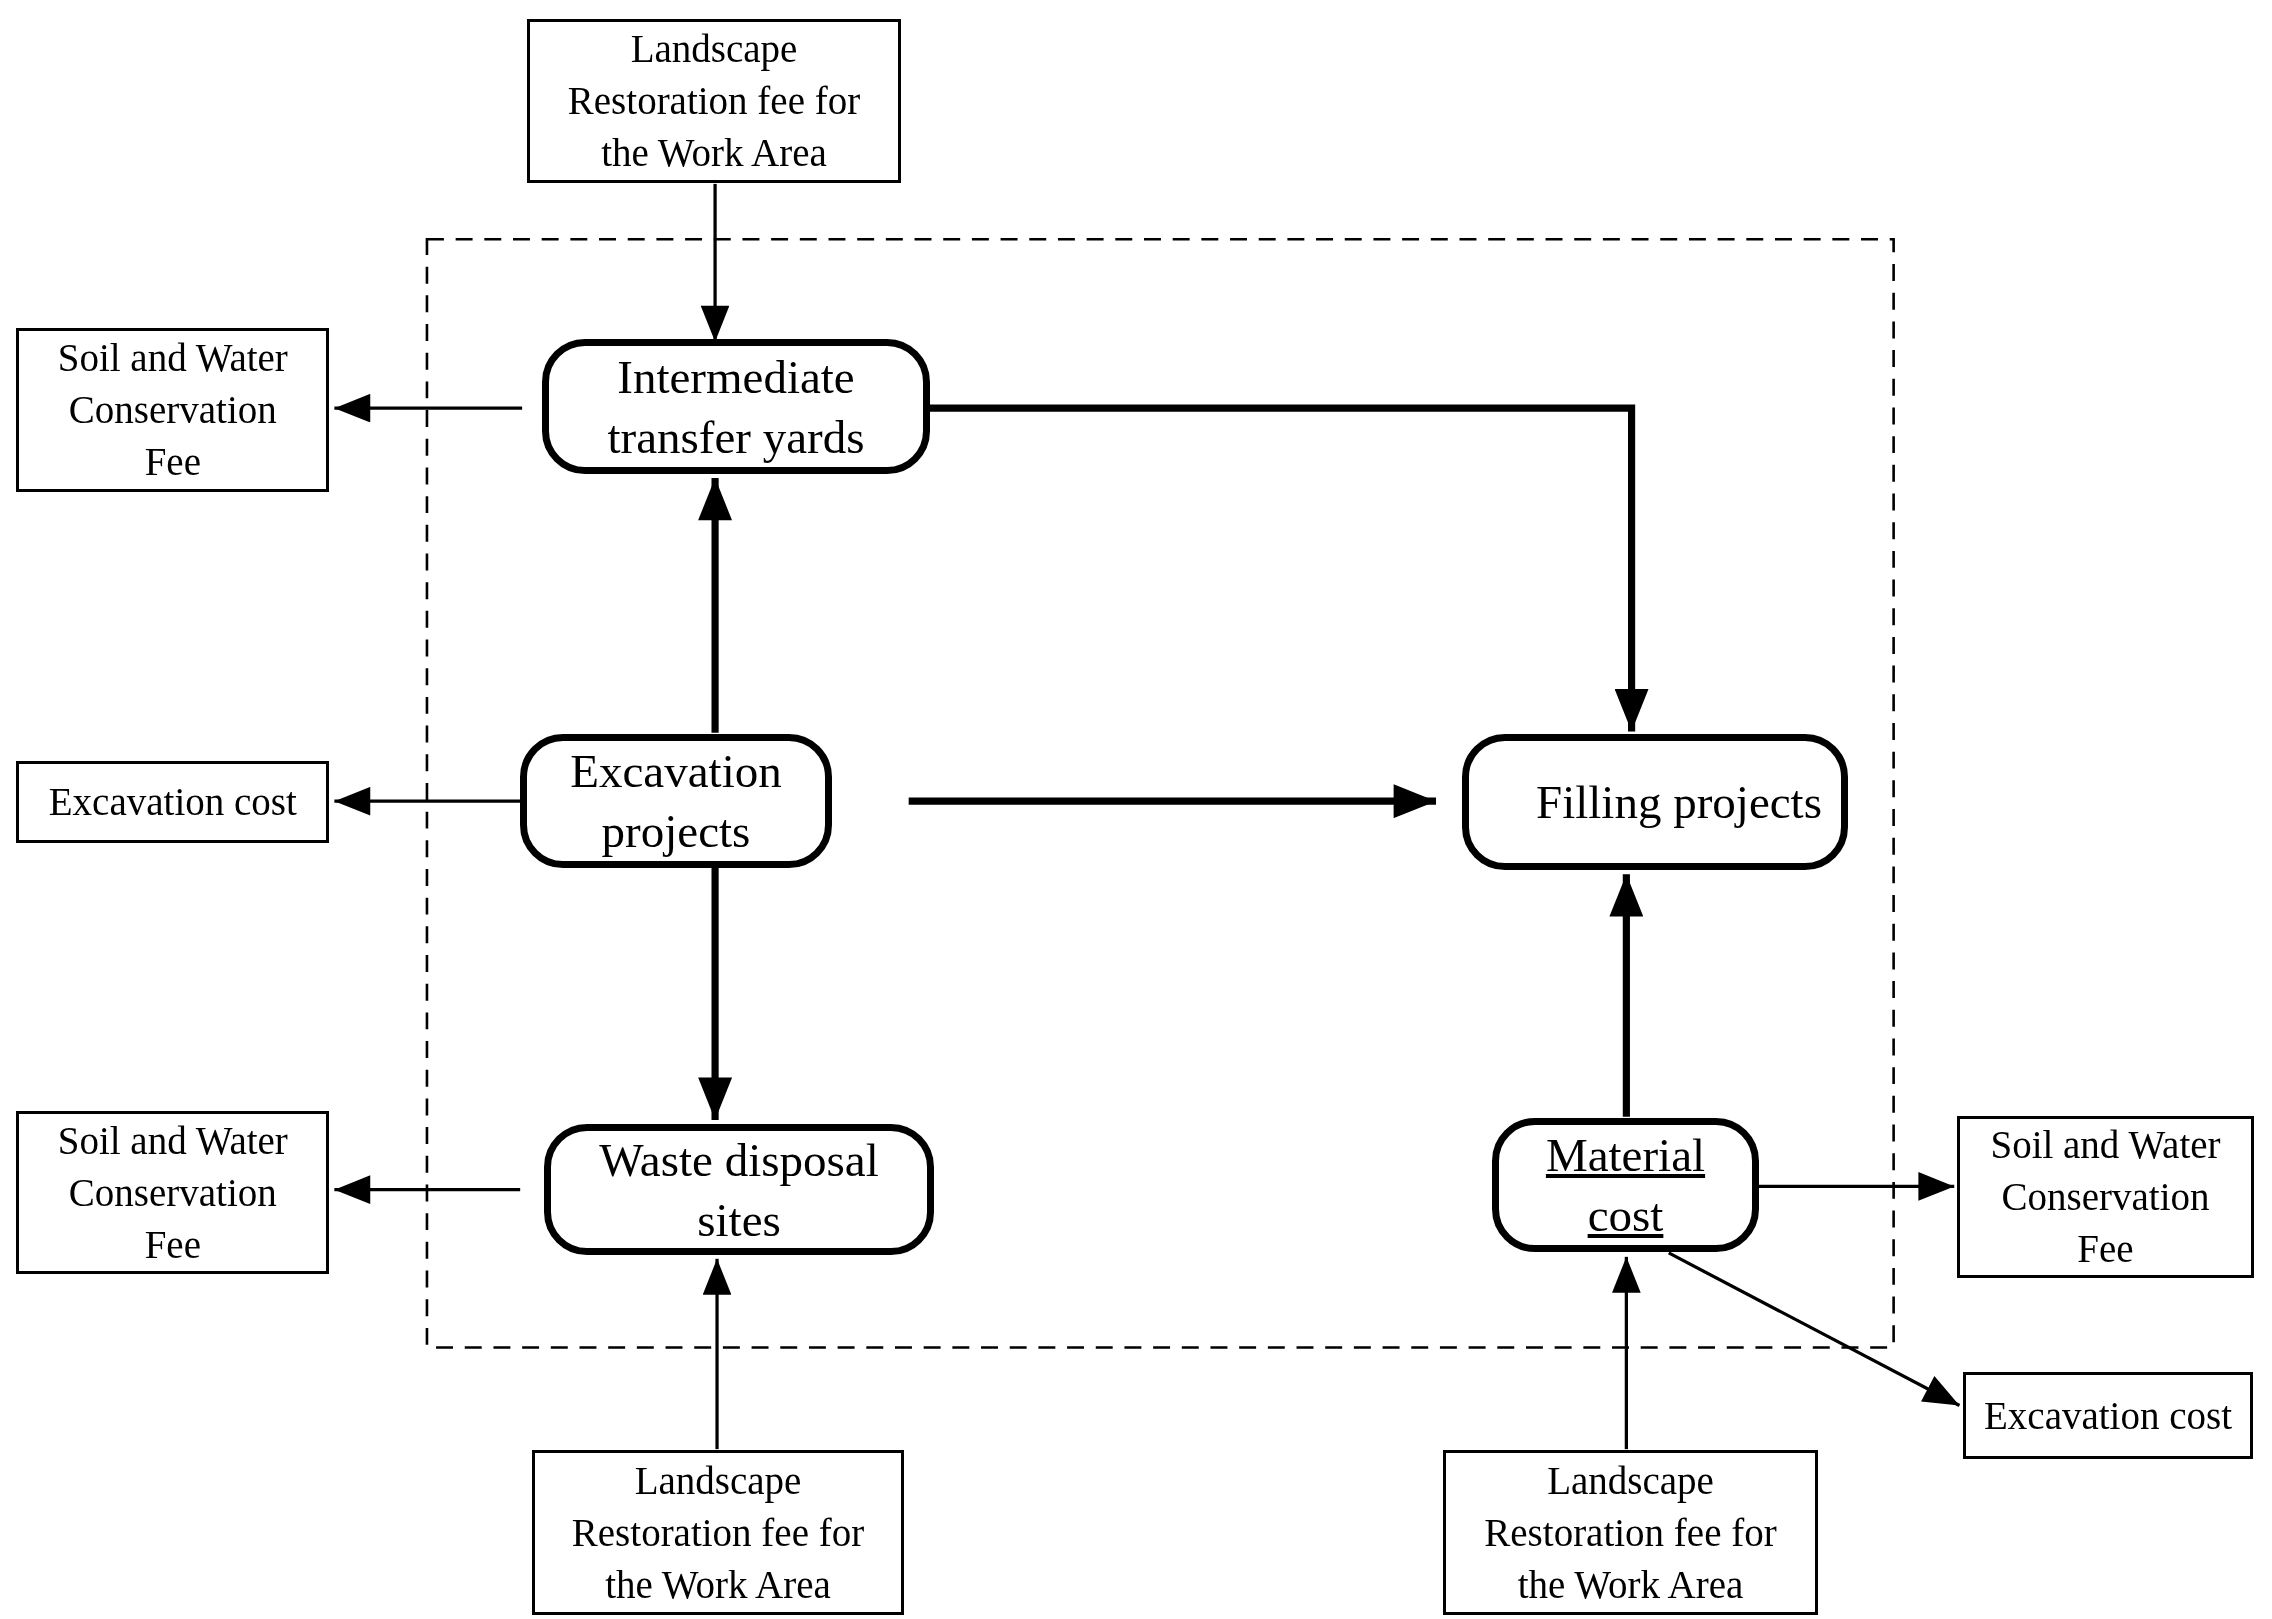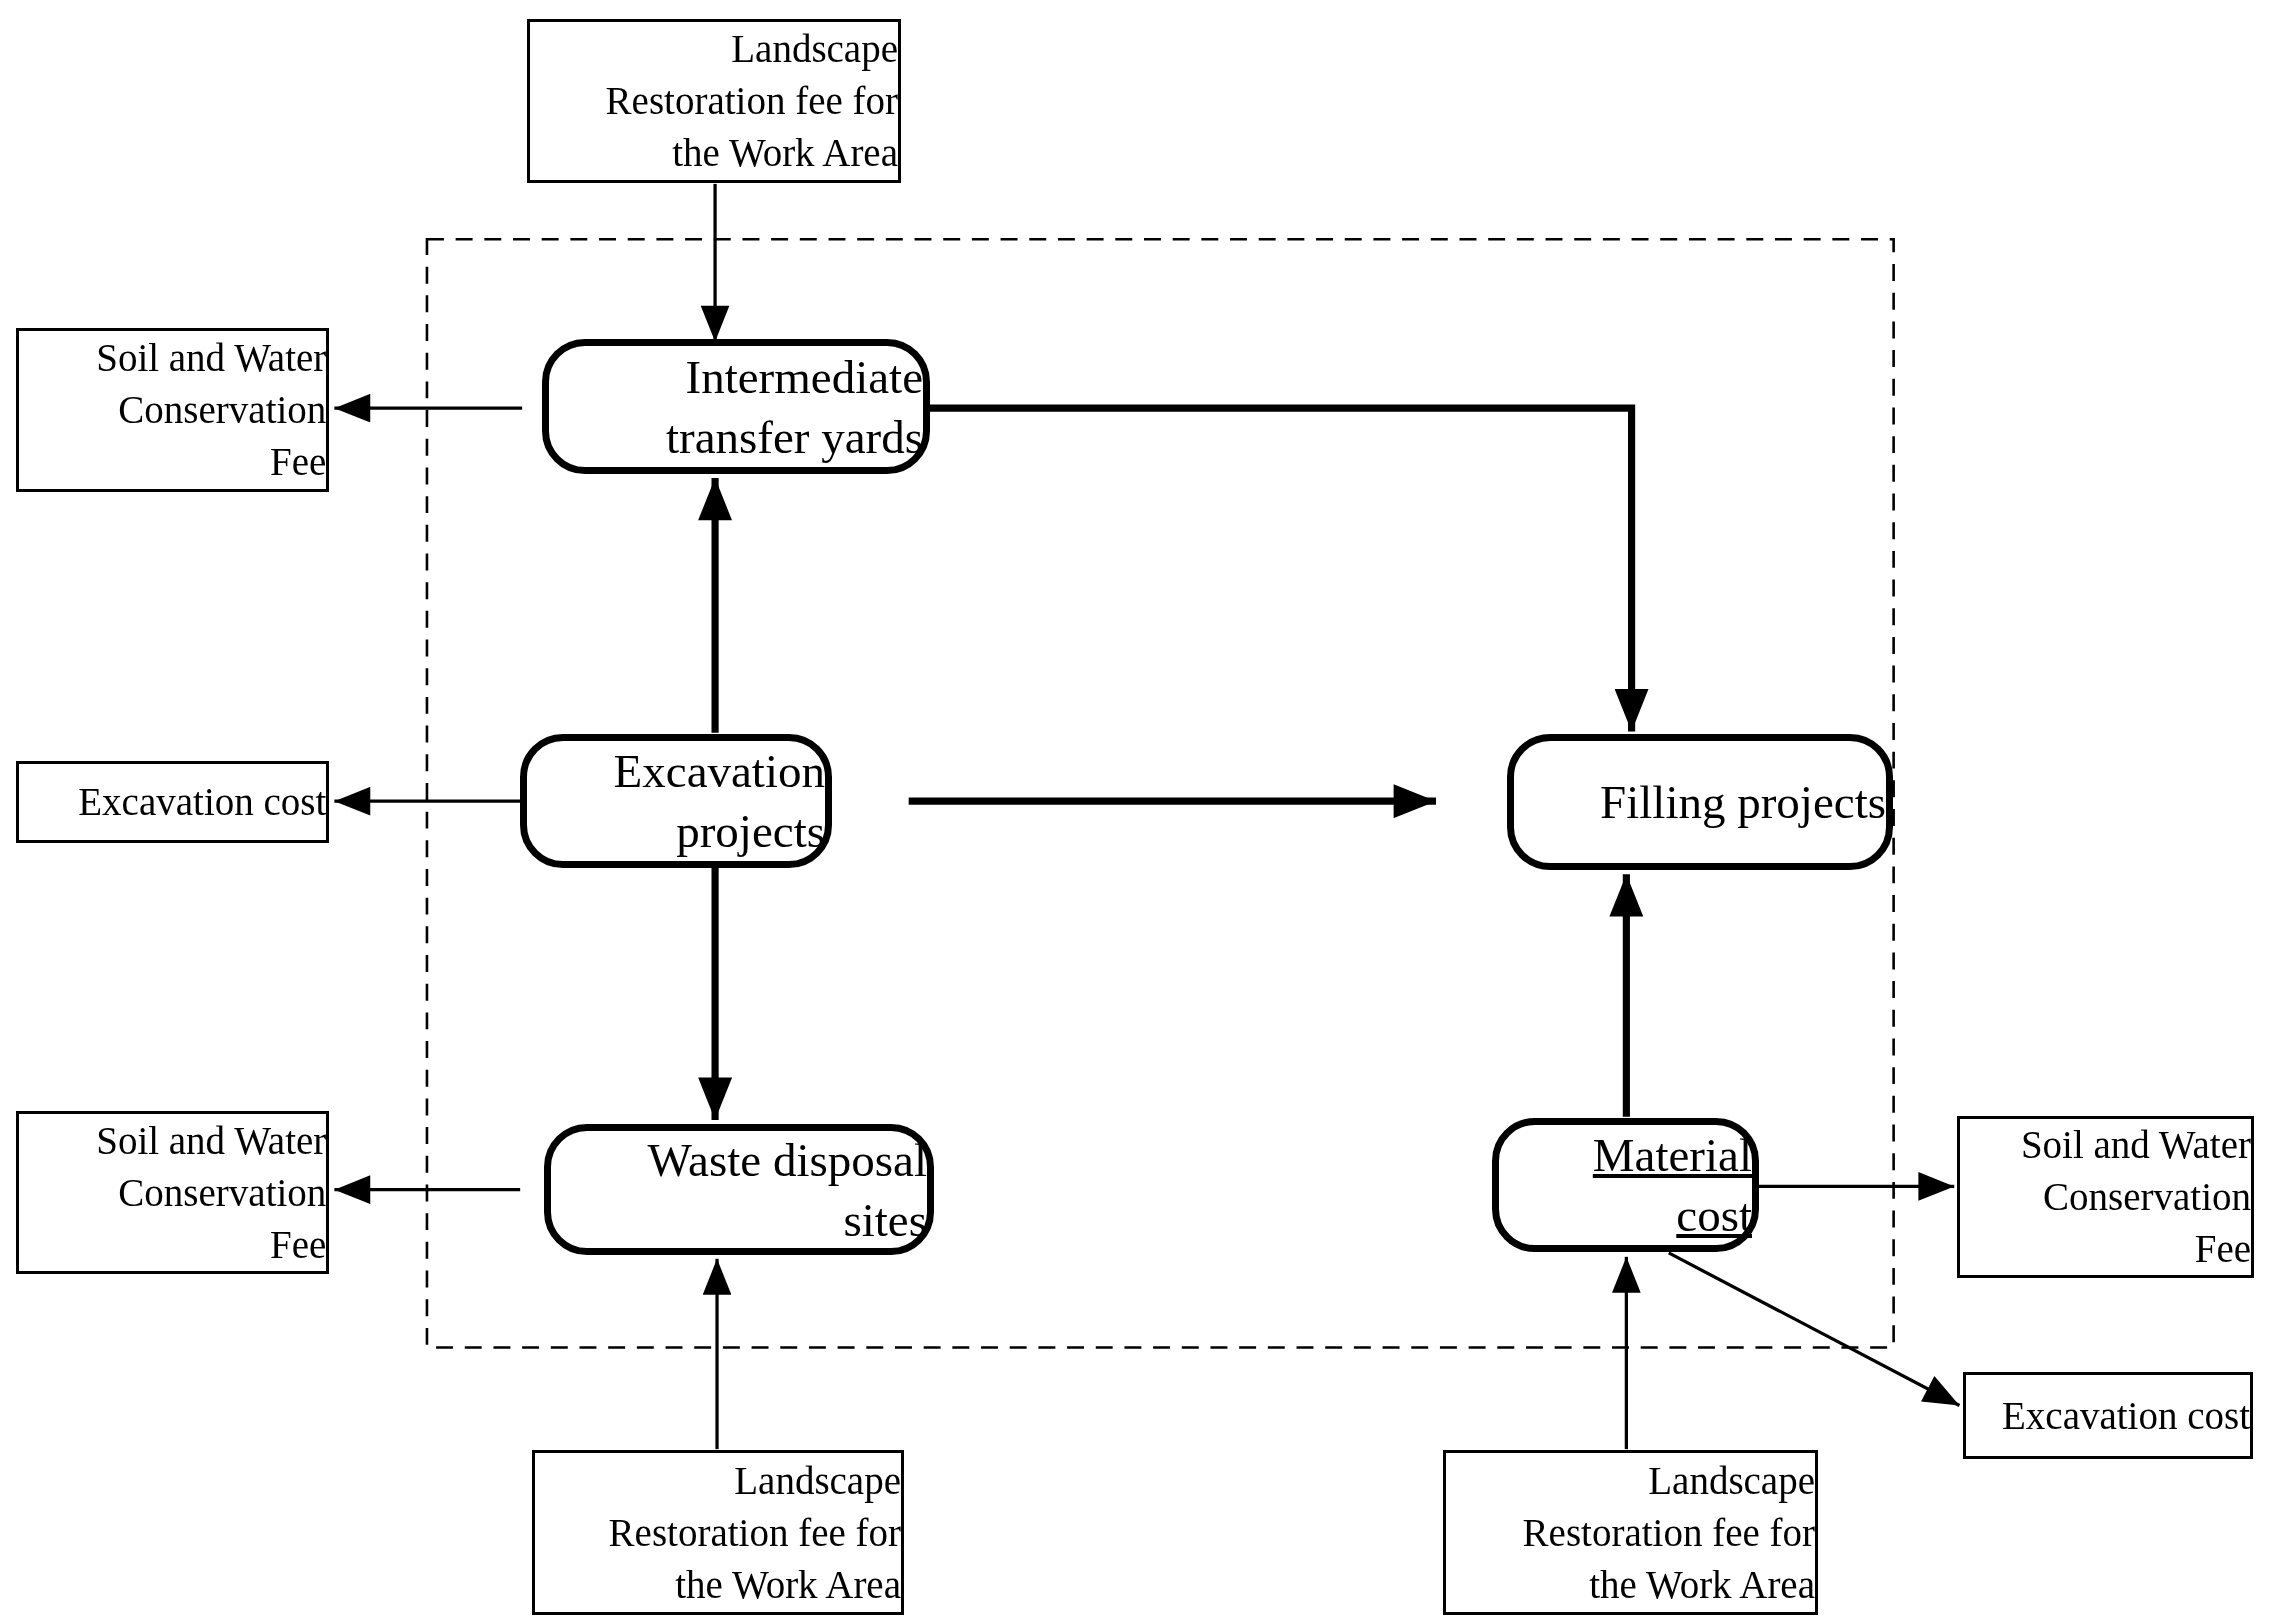--- a/index.html
+++ b/index.html
@@ -21,21 +21,21 @@
     left: 0; top: 0;
     width: 2273px;
     height: 1620px;
   }
   .rect, .node {
     position: absolute;
     box-sizing: border-box;
     background: #ffffff;
     display: flex;
     flex-direction: column;
-    align-items: flex-end;
+    align-items: center;
     justify-content: center;
     text-align: center;
   }
   .rect {
     border: 3.9px solid #000000;
     font-size: 39px;
     line-height: 52px;
   }
   .node {
     border: 7.2px solid #000000;
@@ -126,21 +126,21 @@
   <div class="node" style="left:522px;top:339px;width:388px;height:135px;margin-left:20px;">
     <span>Intermediate</span>
     <span>transfer yards</span>
   </div>
 
   <div class="node" style="left:520px;top:734px;width:312px;height:134px;">
     <span>Excavation</span>
     <span>projects</span>
   </div>
 
-  <div class="node" style="left:1507px;top:734px;width:386px;height:136px;padding-left:48px;">
+  <div class="node" style="left:1462px;top:734px;width:386px;height:136px;padding-left:48px;">
     <span>Filling projects</span>
   </div>
 
   <div class="node" style="left:520px;top:1124px;width:390px;height:131px;margin-left:24px;">
     <span>Waste disposal</span>
     <span>sites</span>
   </div>
 
   <div class="node" style="left:1492px;top:1118px;width:267px;height:134px;text-decoration:underline;">
     <span>Material</span>

